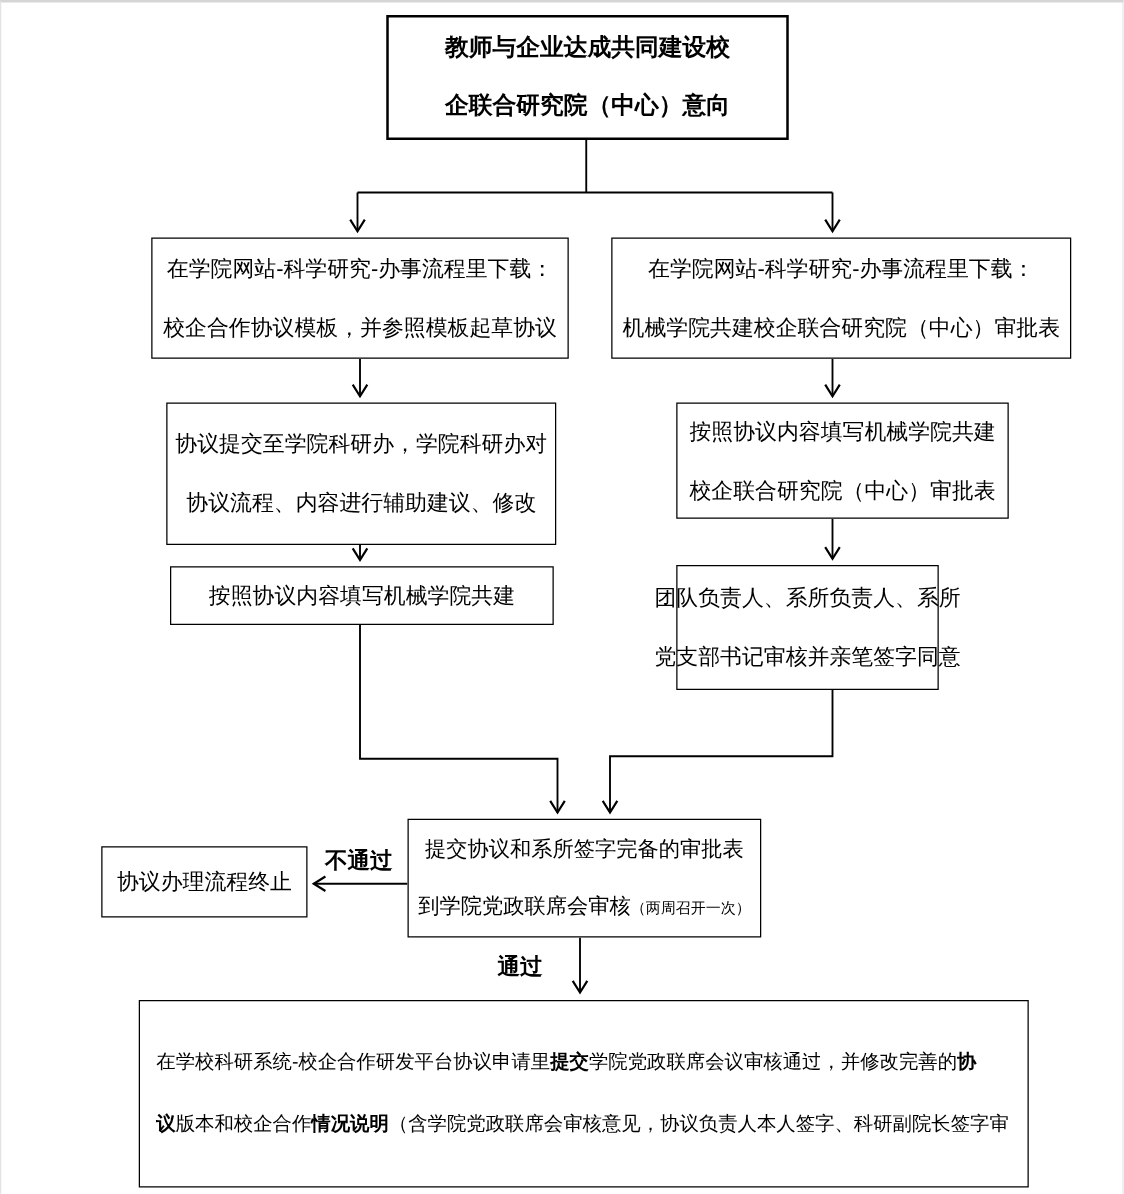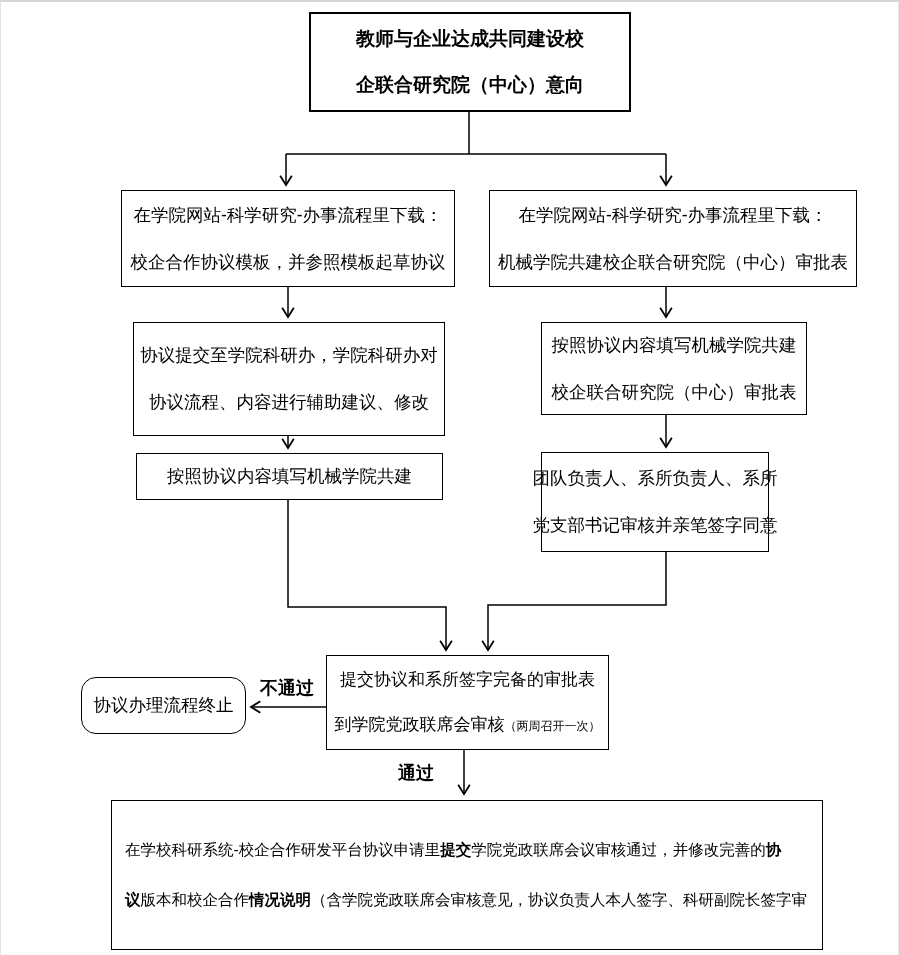--- a/index.html
+++ b/index.html
@@ -80,33 +80,33 @@
 
   <div class="box" style="left:540px; top:320px; width:266px; height:93px;">
     <div class="ln">按照协议内容填写机械学院共建</div>
     <div class="ln">校企联合研究院（中心）审批表</div>
   </div>
 
   <div class="box" style="left:135px; top:451px; width:307px; height:47px;">
     <div class="ln">按照协议内容填写机械学院共建</div>
   </div>
 
-  <div class="box" style="left:540px; top:450px; width:228px; height:100px;">
+  <div class="box" style="left:540px; top:450px; width:210px; height:100px;">
     <div class="ln">团队负责人、系所负责人、系所</div>
     <div class="ln">党支部书记审核并亲笔签字同意</div>
   </div>
 
   <div class="box box-merge" style="left:325px; top:653px; width:283px; height:95px;">
     <div class="ln">提交协议和系所签字完备的审批表</div>
     <div class="ln">
       <span>到学院党政联席会审核</span><span class="small">（两周召开一次）</span>
     </div>
   </div>
 
-  <div class="box" style="left:80px; top:675px; width:165px; height:57px;border-radius:15px;">
+  <div class="box" style="left:80px; top:675px; width:165px; height:57px;">
     <div class="ln">协议办理流程终止</div>
   </div>
 
   <div class="flow-label" style="left:248px; top:676px; width:76px;">不通过</div>
 
   <div class="flow-label" style="left:385px; top:761px; width:60px;">通过</div>
 
   <div class="box box-bottom" style="left:110px; top:798px; width:712px; height:150px;">
     <div class="rln"><span>在学校科研系统-校企合作研发平台协议申请里</span><span class="b">提交</span><span>学院党政联席会议审核通过，并修改完善的</span><span class="b">协</span></div>
     <div class="rln"><span class="b">议</span><span>版本和校企合作</span><span class="b">情况说明</span><span>（含学院党政联席会审核意见，协议负责人本人签字、科研副院长签字审</span></div>

